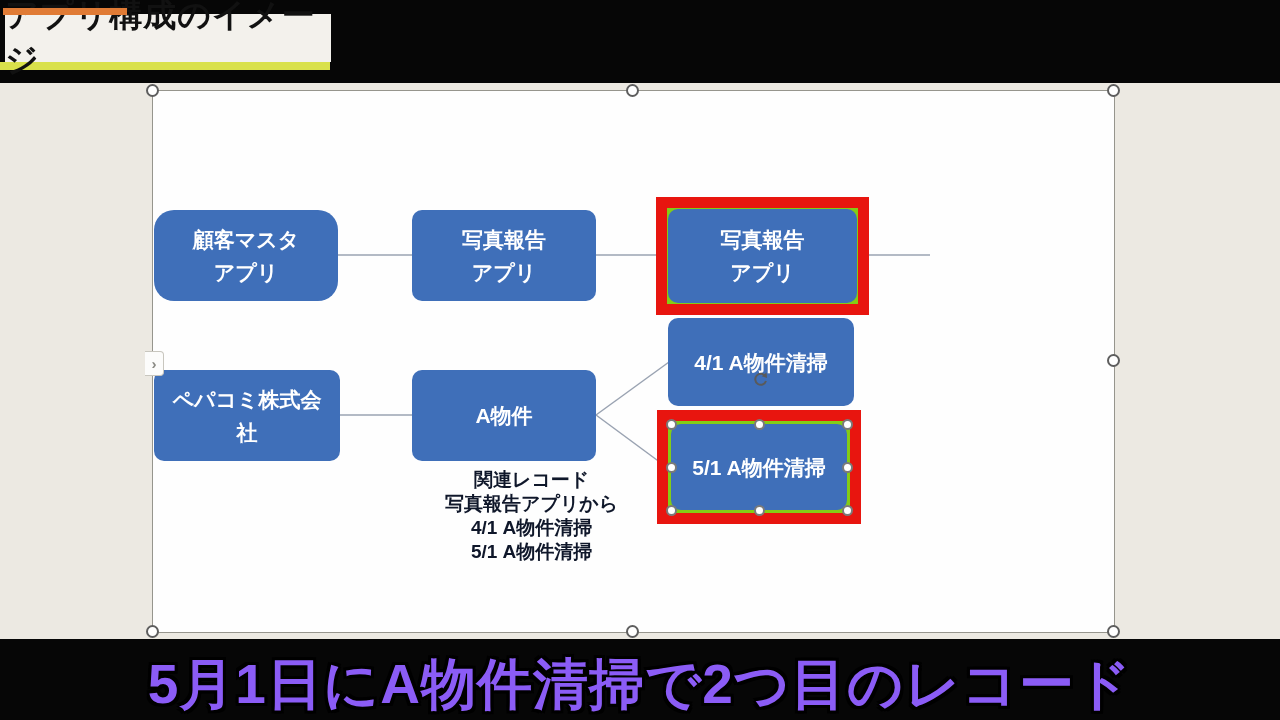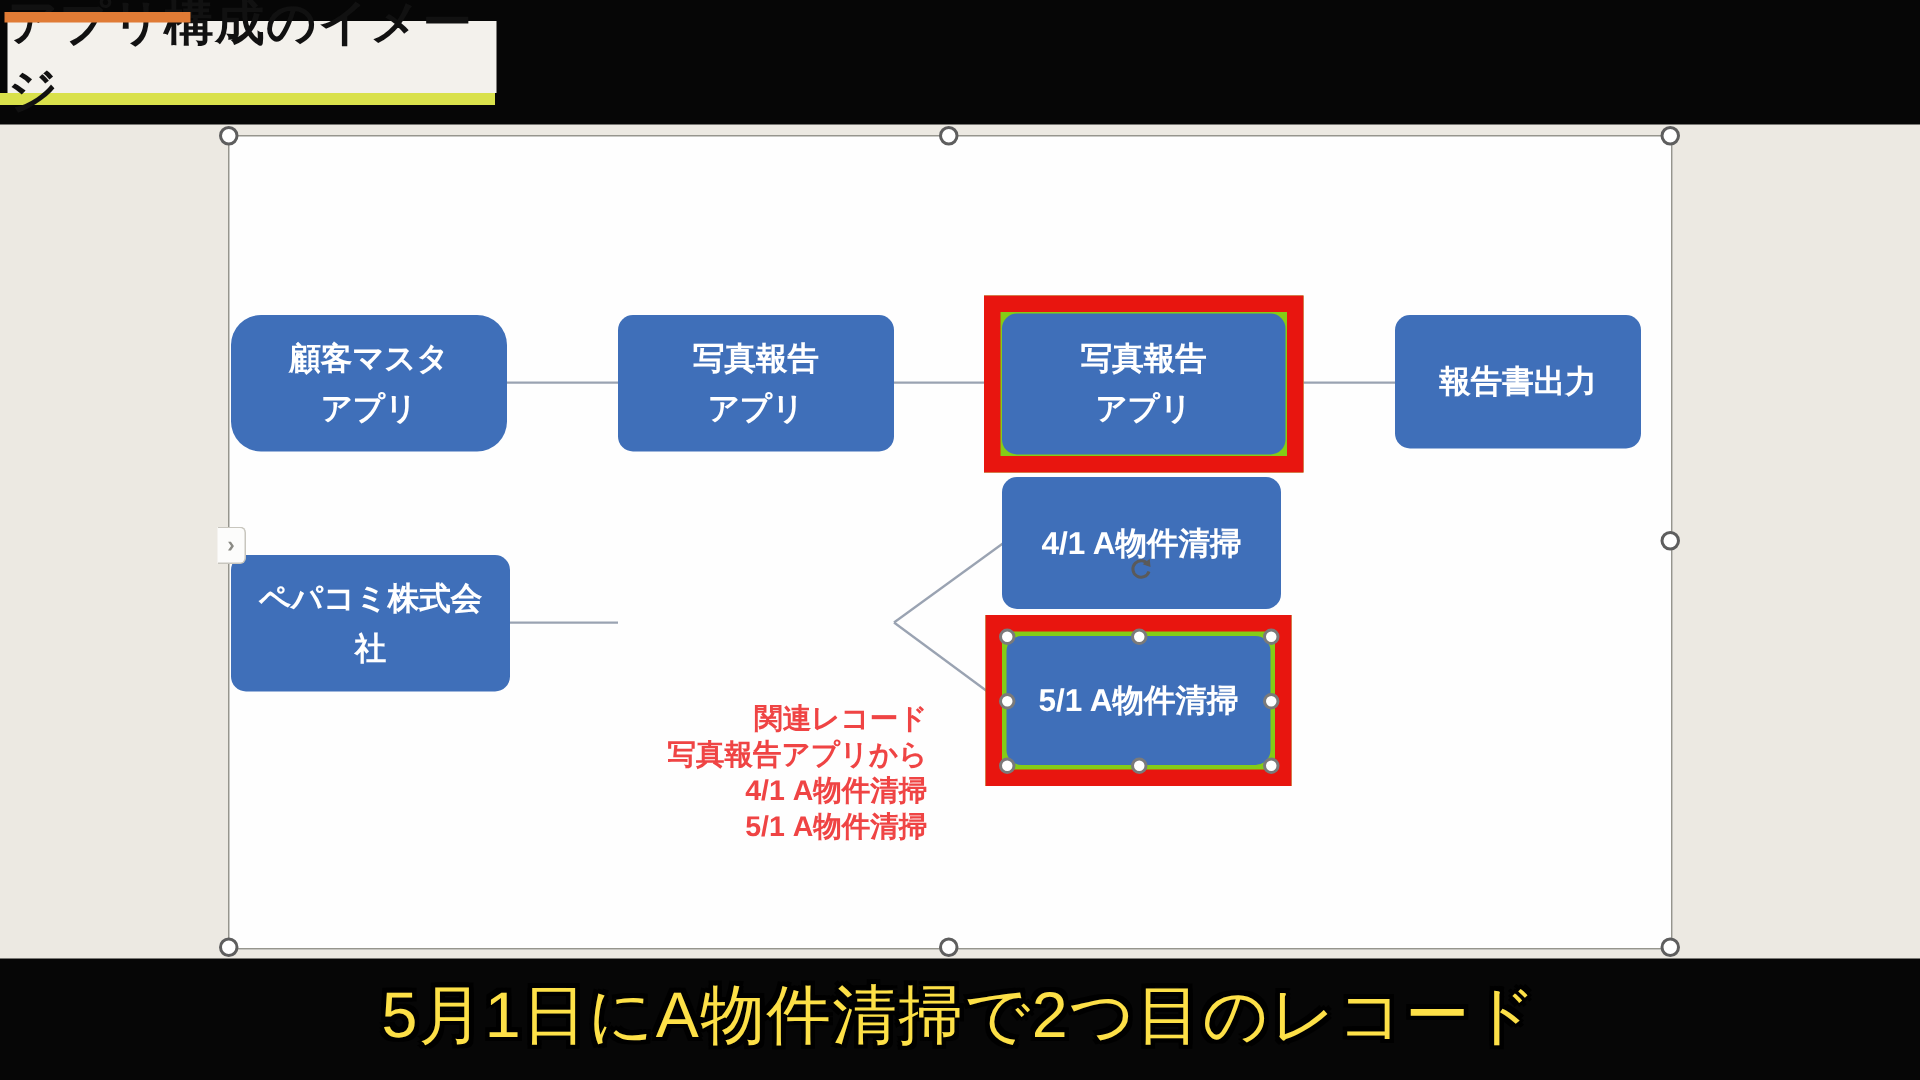--- a/index.html
+++ b/index.html
@@ -30,26 +30,26 @@
   .h-big{position:absolute;width:13px;height:13px;border-radius:50%;background:#fff;
     border:2px solid #5E5E5E;box-sizing:border-box;z-index:6;}
   .h-sm{position:absolute;width:11px;height:11px;border-radius:50%;background:#fff;
     border:2px solid #7A7A7A;box-sizing:border-box;z-index:5;}
   .rotate-handle{position:absolute;left:598px;top:279px;width:19px;height:19px;z-index:5;}
   
   .expand-tab{position:absolute;left:145px;top:351px;width:18px;height:23px;background:#FCFCFB;
     border:1px solid #C8C6BE;border-left:none;border-radius:0 4px 4px 0;z-index:7;
     display:flex;align-items:center;justify-content:center;color:#8a8a84;font-size:15px;font-weight:700;}
   
-  .annotation{position:absolute;left:292px;top:377px;z-index:1;color:#ef4444;
-    font-size:19px;line-height:24px;font-weight:600;text-align:right;}
+  .annotation{position:absolute;left:292px;top:377px;z-index:1;color:#0f172a;
+    font-size:19px;line-height:24px;font-weight:600;text-align:center;}
   
   .caption{position:absolute;left:0;top:648px;width:1280px;text-align:center;z-index:12;}
   .caption span{
-    font-size:43px;font-weight:400;color:#fde047;letter-spacing:1px;
+    font-size:55px;font-weight:700;color:#8b5cf6;letter-spacing:1px;
     text-shadow:-3px -3px 0 #000,3px -3px 0 #000,-3px 3px 0 #000,3px 3px 0 #000,
       0 -3px 0 #000,0 3px 0 #000,-3px 0 0 #000,3px 0 0 #000;}
 </style>
 </head>
 <body>
 
 <div class="app-bg"></div>
 
 <div class="title-orange"></div>
 <div class="title-badge">
@@ -72,25 +72,25 @@
 アプリ</div>
 
   <div class="node multiline" style="left:259px;top:119px;width:184px;height:91px;">写真報告
 アプリ</div>
 
   <div class="red-frame" style="left:503px;top:106px;width:213px;height:118px;padding:1px;">
     <div class="node multiline">写真報告
 アプリ</div>
   </div>
 
-  <div class="node" style="left:777px;top:119px;width:164px;height:89px;">報告書出力</div>
 
   <div class="node multiline" style="left:1px;top:279px;width:186px;height:91px;">ペパコミ株式会
 社</div>
 
+  <div class="node" style="left:259px;top:279px;width:184px;height:91px;">A物件</div>
 
   <div class="node" style="left:515px;top:227px;width:186px;height:88px;">4/1 A物件清掃</div>
 
   <div class="red-frame" style="left:504px;top:319px;width:204px;height:114px;padding:3px;">
     <div class="node">5/1 A物件清掃</div>
   </div>
 
   <div class="rotate-handle">
     <svg width="19" height="19" viewBox="0 0 19 19">
       <path d="M 14.5 6.5 A 5.5 5.5 0 1 0 15 11" fill="none" stroke="#5A5A5A" stroke-width="2"></path>

